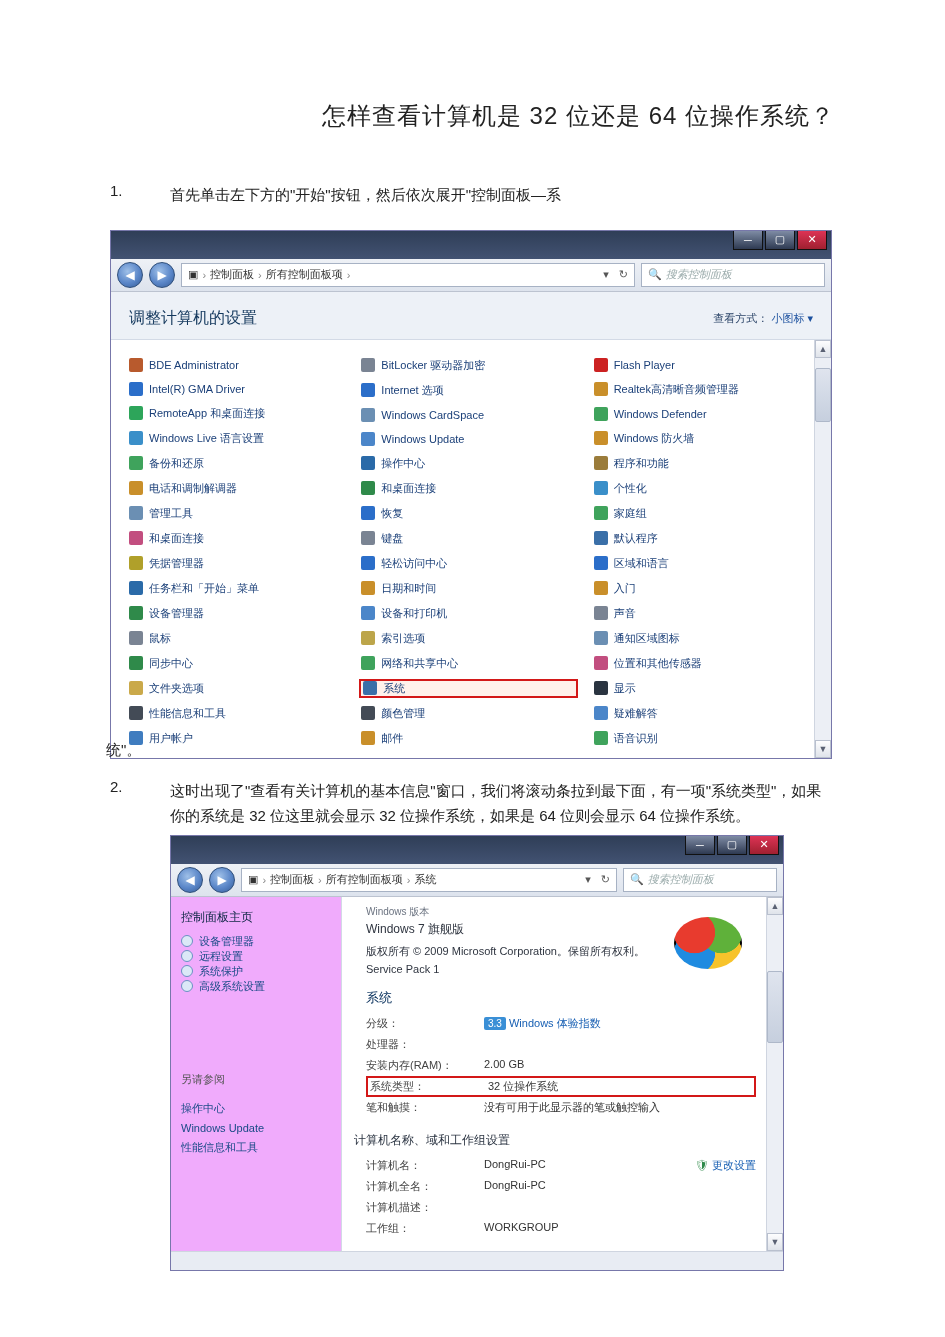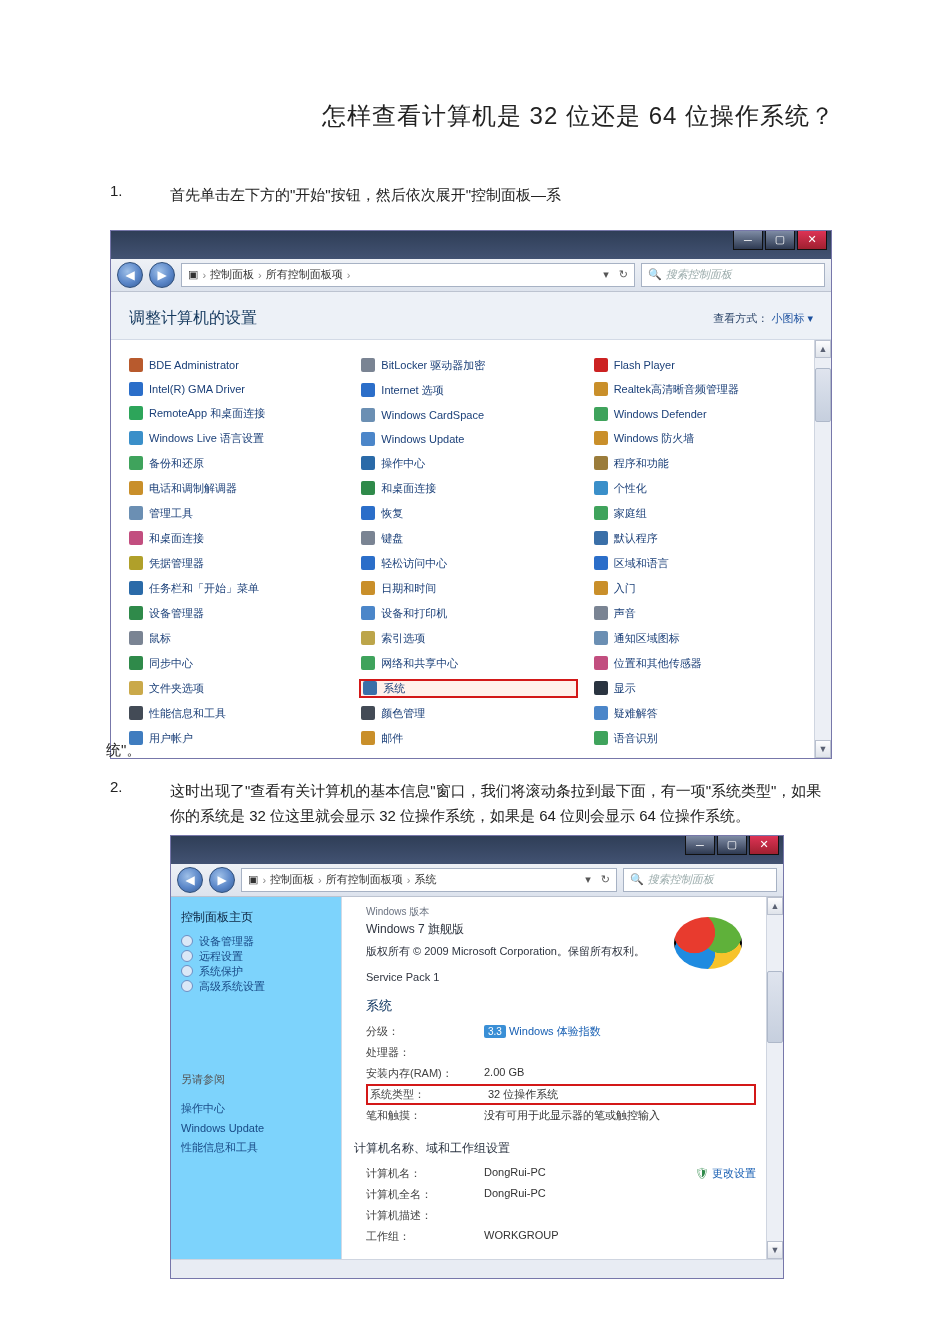--- a/index.html
+++ b/index.html
@@ -35,21 +35,21 @@
   
   .cp-grid{display:flex;gap:18px}
   .cp-col{flex:1;display:flex;flex-direction:column;gap:10px}
   .cp-item{display:flex;align-items:center;gap:6px;font-size:11px;color:#1a3f78;white-space:nowrap}
   .cp-item .ic{width:14px;height:14px;flex:0 0 14px;display:flex;align-items:center;justify-content:center;font-size:11px}
   .cp-item.highlight{outline:2px solid #d31818;background:#fff1eb;padding:0 2px}
   
   .ic-box{width:14px;height:14px;border-radius:2px}
   
   .sys-body{display:flex;background:#fff}
-  .sys-side{width:150px;background:#7dd3fc;border-right:1px solid #d2d9e5;padding:12px 10px;display:flex;flex-direction:column;gap:8px;font-size:11px;color:#184a86}
+  .sys-side{width:150px;background:#f0abfc;border-right:1px solid #d2d9e5;padding:12px 10px;display:flex;flex-direction:column;gap:8px;font-size:11px;color:#184a86}
   .sys-side .side-head{color:#0b2542;font-size:12px}
   .sys-side .side-link{display:flex;align-items:center;gap:6px}
   .sys-side .bullet{width:10px;height:10px;border:1px solid #6c8fc4;border-radius:50%;background:#dbe8f7}
   .sys-main{flex:1;padding:8px 10px 12px 24px;font-size:11px;color:#2f3540}
   .sec-sub{color:#6b7380;font-size:10px;margin-bottom:2px}
   .sec-hdr{color:#0e3560;font-size:13px;margin:14px 0 6px 0}
   .kv{display:flex;gap:8px;padding:3px 0;font-size:11px}
   .kv .k{width:110px;color:#444}
   .kv .v{flex:1;color:#333}
   .kv.bordered{border:2px solid #d31818;padding:1px 2px}
@@ -482,21 +482,21 @@
             <div class="see-also" id="sys-see-also">
                 <span>操作中心</span>
                 <span>Windows Update</span>
                 <span>性能信息和工具</span>
               </div>
           </div>
           <div class="sys-main rel">
             <div class="sec-sub">Windows 版本</div>
             <div style="font-size:12px">Windows 7 旗舰版</div>
             <div style="margin-top:6px">版权所有 © 2009 Microsoft Corporation。保留所有权利。</div>
-            <div style="margin-top:12px">Service Pack 1</div>
+            <div style="margin-top:4px">Service Pack 1</div>
             <div class="win-logo" style="top:20px"></div>
 
             <div class="sec-hdr">系统</div>
             <div class="kv">
               <div class="k">分级：</div>
               <div class="v">
                 <span class="badge">
                     <span>3.3</span>
                   </span>
                 <span class="link-blue">Windows 体验指数</span>

